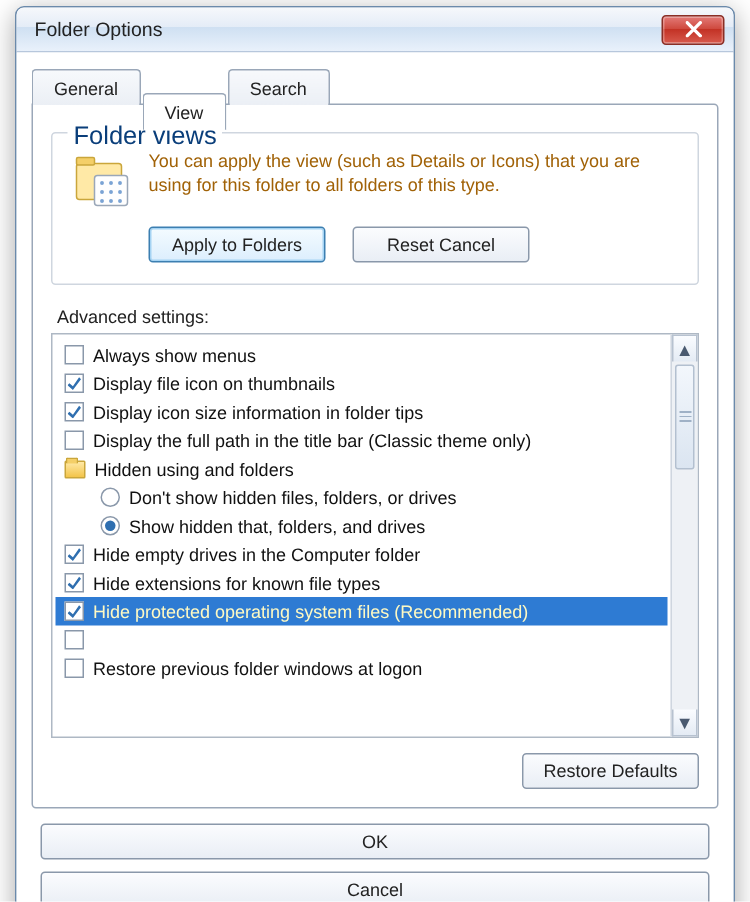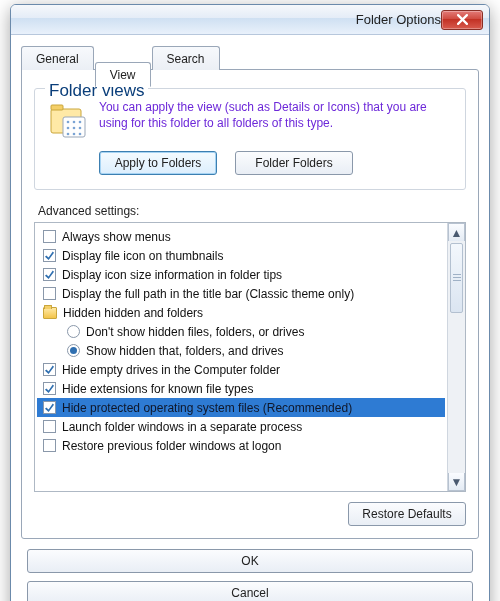--- a/index.html
+++ b/index.html
@@ -1,45 +1,45 @@
 <!DOCTYPE html>
 <html><head>
 <meta charset="utf-8">
 <style>
   * { box-sizing: border-box; font-family: "Segoe UI", Tahoma, sans-serif; font-size: 12px; }
   body { margin: 0; background: #fff; width: 500px; height: 601px; overflow: hidden; }
   .window { width: 480px; margin: 4px auto; border: 1px solid #6b8aab; border-radius: 6px; box-shadow: 0 4px 18px rgba(0,0,0,.35); overflow: hidden; background: #fff; }
-  .titlebar { height: 30px; background: linear-gradient(to bottom, #f6f8fb 0%, #e4ecf7 45%, #cfe0f2 46%, #e9f1fb 100%); border-bottom: 1px solid #b7c7dc; display: flex; align-items: center; padding: 0 6px 0 12px; text-align: right; }
+  .titlebar { height: 30px; background: linear-gradient(to bottom, #f6f8fb 0%, #e4ecf7 45%, #cfe0f2 46%, #e9f1fb 100%); border-bottom: 1px solid #b7c7dc; display: flex; align-items: center; padding: 0 6px 0 12px; }
   .titlebar .title { flex: 1; color: #222; font-size: 13px; }
   .close-btn { width: 42px; height: 20px; border-radius: 3px; background: linear-gradient(to bottom, #e37b78 0%, #cf4a3f 45%, #c23124 46%, #d85a4d 100%); border: 1px solid #8a2e25; display: flex; align-items: center; justify-content: center; color: #fff; font-weight: bold; cursor: pointer; box-shadow: inset 0 0 0 1px rgba(255,255,255,.3); }
   .close-btn svg { width: 11px; height: 11px; }
   .client { padding: 8px 10px 10px 10px; background: #fff; }
   .tabs-row { display: flex; align-items: flex-end; height: 26px; position: relative; z-index: 2; }
   .tab { padding: 5px 14px 4px 14px; border: 1px solid #9aa7b8; border-bottom: none; border-radius: 3px 3px 0 0; background: linear-gradient(to bottom,#f7f9fc,#ebeff5); margin-right: 1px; color: #222; cursor: pointer; position: relative; top: 1px; }
   .tab.active { background: #fff; border-bottom: 1px solid #fff; top: 18px; z-index: 3; }
   .tab-body { border: 1px solid #9aa7b8; border-radius: 0 3px 3px 3px; padding: 10px 12px 12px 12px; position: relative; z-index: 1; }
   .groupbox { border: 1px solid #cfd6df; border-radius: 3px; padding: 10px 12px 14px 12px; position: relative; margin-top: 8px; }
   .groupbox .legend { position: absolute; top: -8px; left: 10px; background: #fff; padding: 0 4px; color: #0a3e7a; font-size: 17px; }
   .fv-row { display: flex; gap: 10px; }
   .fv-icon { width: 42px; height: 42px; flex: none; }
-  .fv-text { color: #6d28d9; line-height: 1.35; }
+  .fv-text { color: #a16207; line-height: 1.35; }
   .fv-buttons { display: flex; gap: 18px; margin-top: 10px; margin-left: 52px; }
   .btn { min-width: 118px; height: 24px; border: 1px solid #8a98aa; border-radius: 3px; background: linear-gradient(to bottom,#fbfcfe,#e9eef5); color: #222; cursor: pointer; padding: 0 12px; }
   .btn.primary { border: 1px solid #3c7fb1; box-shadow: 0 0 0 1px #a5d3f3 inset; background: linear-gradient(to bottom,#f4fbff,#dceefd); }
   .adv-label { color: #222; margin: 14px 0 4px 4px; }
   .list-wrap { border: 1px solid #aeb8c4; height: 270px; display: flex; }
   .list { flex: 1; overflow: hidden; padding: 4px 2px; }
   .scrollbar { width: 18px; background: #eef1f5; border-left: 1px solid #cfd6df; position: relative; }
   .sb-btn { height: 18px; background: linear-gradient(to bottom,#fafcff,#e4ebf4); border: 1px solid #b7c2d0; margin: 0; display:flex; align-items:center; justify-content:center; color:#4a5a70; }
   .sb-btn.top { border-bottom: none; }
   .sb-btn.bot { position: absolute; bottom: 0; left: 0; right: 0; border-top: none; }
   .sb-thumb { position: absolute; left: 2px; right: 2px; top: 20px; height: 70px; background: linear-gradient(to bottom,#f3f7fc,#dbe5f1); border: 1px solid #b3c0d0; border-radius: 2px; display:flex; align-items:center; justify-content:center; }
   .sb-thumb .grip { width:8px; height:8px; background: repeating-linear-gradient(to bottom,#9fb1c6 0 1px,transparent 1px 3px); }
   .row { display: flex; align-items: center; height: 19px; padding-left: 6px; gap: 6px; color: #111; white-space: nowrap; }
-  .row.sel { background: #2e7bd3; color: #0f172a; }
+  .row.sel { background: #2e7bd3; color: #fef9c3; }
   .row .indent1 { width: 18px; }
   .cb { width: 13px; height: 13px; border: 1px solid #8a98aa; background: #fff; display: inline-flex; align-items: center; justify-content: center; flex: none; }
   .cb.checked::after { content: ""; width: 9px; height: 9px; background: none; border: none; display: block; clip-path: polygon(14% 50%, 0 65%, 40% 100%, 100% 20%, 86% 6%, 40% 72%); background-color: #2f6fb0; }
   .row.sel .cb.checked::after { background-color: #2f6fb0; }
   .rb { width: 13px; height: 13px; border: 1px solid #8a98aa; border-radius: 50%; background:#fff; display:inline-flex; align-items:center; justify-content:center; flex:none; }
   .rb.checked::after { content:""; width:7px; height:7px; border-radius:50%; background:#2f6fb0; }
   .folder-ico { width:14px; height:12px; background: linear-gradient(to bottom,#ffe9a6,#f3c44a); border:1px solid #caa63b; border-radius:1px; flex:none; position:relative; }
   .folder-ico::before { content:""; position:absolute; top:-3px; left:0; width:6px; height:3px; background:#f4cf68; border:1px solid #caa63b; border-bottom:none; border-radius:1px 1px 0 0; }
   .restore-row { display:flex; justify-content:flex-end; margin-top:10px; }
   .dlg-buttons { display:flex; justify-content:flex-end; gap:8px; padding:10px 6px 2px 6px;flex-direction:column; }
@@ -82,21 +82,21 @@
               <circle cx="27" cy="29" r="1.3" fill="#7aa3d4"></circle>
               <circle cx="33" cy="29" r="1.3" fill="#7aa3d4"></circle>
             <circle cx="21" cy="35" r="1.3" fill="#7aa3d4"></circle>
               <circle cx="27" cy="35" r="1.3" fill="#7aa3d4"></circle>
               <circle cx="33" cy="35" r="1.3" fill="#7aa3d4"></circle>
           </svg>
           <div class="fv-text">You can apply the view (such as Details or Icons) that you are using for this folder to all folders of this type.</div>
         </div>
         <div class="fv-buttons">
           <button class="btn primary">Apply to Folders</button>
-          <button class="btn">Folder Folders</button>
+          <button class="btn">Reset Cancel</button>
         </div>
       </div>
 
       <div class="adv-label">Advanced settings:</div>
 
       <div class="list-wrap">
         <div class="list" id="adv-list">
             <div class="row">
               <span class="cb"></span>
               <span>Always show menus</span>
@@ -108,21 +108,21 @@
             <div class="row">
               <span class="cb checked"></span>
               <span>Display icon size information in folder tips</span>
             </div>
             <div class="row">
               <span class="cb"></span>
               <span>Display the full path in the title bar (Classic theme only)</span>
             </div>
             <div class="row">
               <span class="folder-ico"></span>
-              <span>Hidden hidden and folders</span>
+              <span>Hidden using and folders</span>
             </div>
             <div class="row">
               <span class="indent1"></span>
               <span class="rb"></span>
               <span>Don't show hidden files, folders, or drives</span>
             </div>
             <div class="row">
               <span class="indent1"></span>
               <span class="rb checked"></span>
               <span>Show hidden that, folders, and drives</span>
@@ -134,21 +134,20 @@
             <div class="row">
               <span class="cb checked"></span>
               <span>Hide extensions for known file types</span>
             </div>
             <div class="row sel">
               <span class="cb checked"></span>
               <span>Hide protected operating system files (Recommended)</span>
             </div>
             <div class="row">
               <span class="cb"></span>
-              <span>Launch folder windows in a separate process</span>
             </div>
             <div class="row">
               <span class="cb"></span>
               <span>Restore previous folder windows at logon</span>
             </div>
           </div>
         <div class="scrollbar">
           <div class="sb-btn top">▲</div>
           <div class="sb-thumb">
               <div class="grip"></div>

